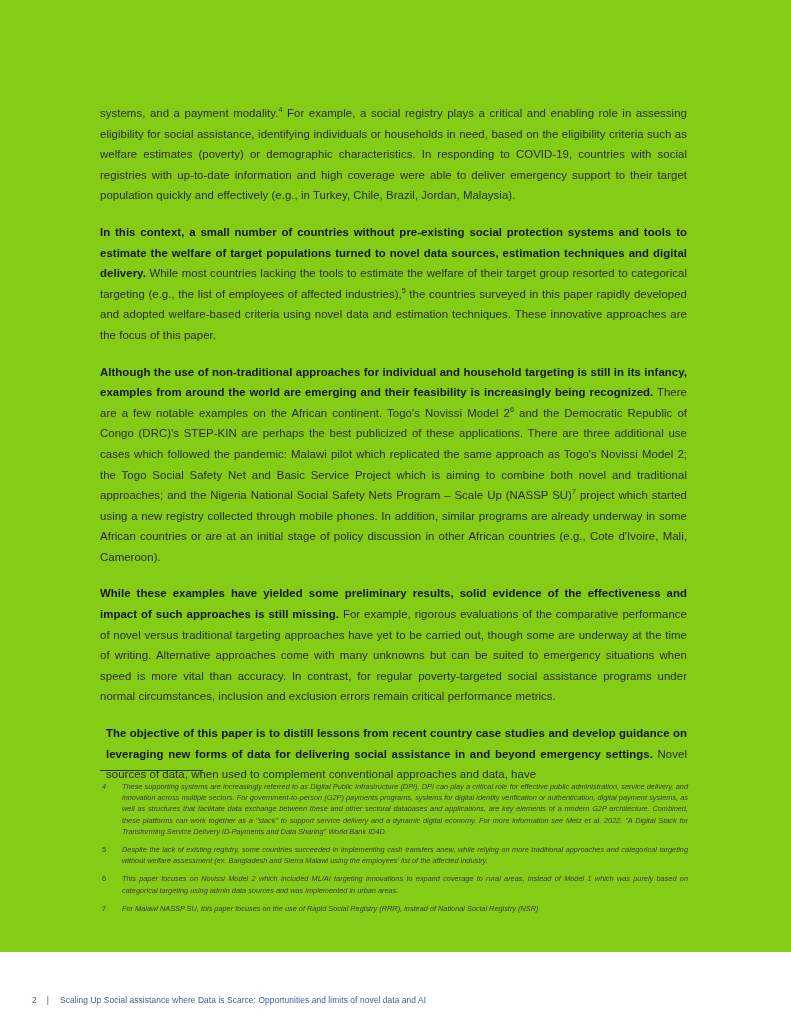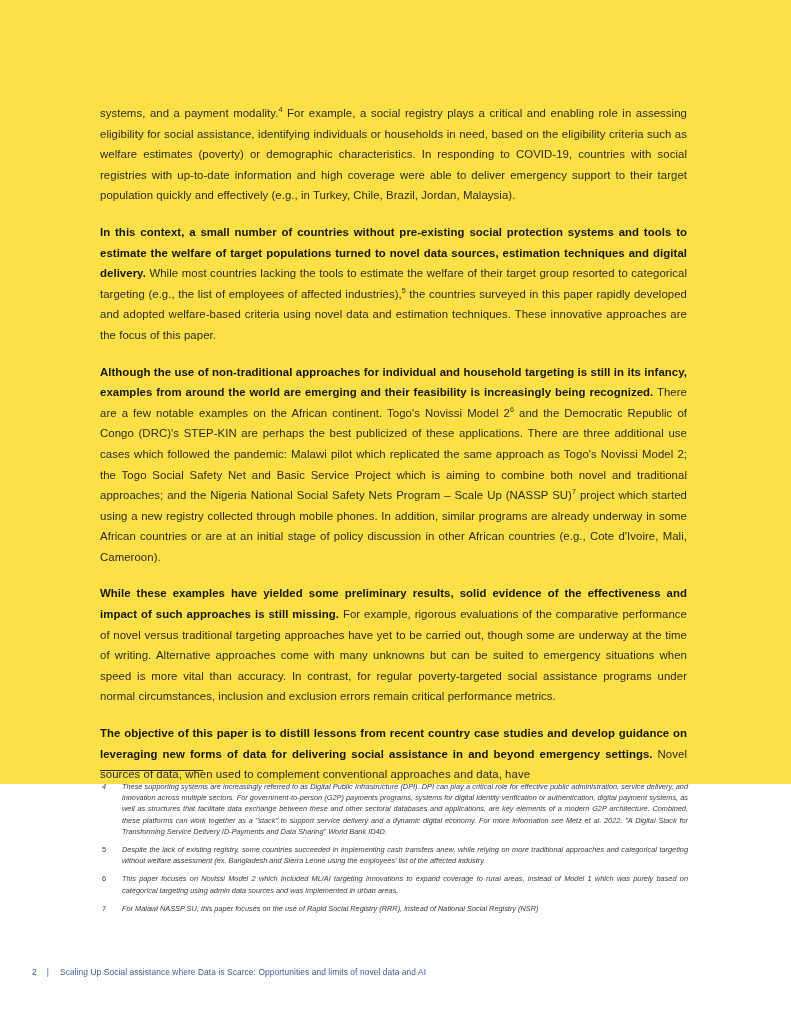--- a/index.html
+++ b/index.html
@@ -12,38 +12,38 @@
     height: 1024px;
     font-family: "Liberation Sans", sans-serif;
     color: #231f20;
     position: relative;
     overflow: hidden;
   }
   .page {
     position: absolute;
     left: 0; top: 0;
     width: 791px;
-    height: 784px;
-    background: #fde047;
+    height: 952px;
+    background: #84cc16;
   }
   .content {
     position: absolute;
     left: 100px;
     top: 103px;
     width: 587px;
   }
   p.body {
     margin: 0 0 16px 0;
     font-size: 11.4px;
     line-height: 20.6px;
     text-align: justify;
     color: #2b2b2b;
     letter-spacing: 0.005em;
   }
-  p.body.last { margin-bottom: 0; }
+  p.body.last { margin-bottom: 0; margin-left: 6px; }
   .lead {
     font-weight: bold;
     color: #161616;
   }
   sup {
     font-size: 7.2px;
     vertical-align: super;
     line-height: 0;
   }
   .fn-rule {
@@ -85,21 +85,21 @@
     left: 32px;
     top: 967px;
     display: flex;
     align-items: baseline;
     font-size: 8.4px;
     color: #3f5c9c;
     letter-spacing: 0.01em;
   }
   .footer .pg { margin-right: 10px; }
   .footer .sep { margin-right: 11px; color: #3f5c9c; }
-  .footer .ttl { white-space: nowrap; }
+  .footer .ttl { white-space: nowrap; margin-top: 28px; }
 </style>
 </head>
 <body>
 
 <div class="page">
 
   <div class="content">
 
     <p class="body"><span>systems, and a payment modality.</span><sup>4</sup><span> For example, a social registry plays a critical and enabling role in assessing eligibility for social assistance, identifying individuals or households in need, based on the eligibility criteria such as welfare estimates (poverty) or demographic characteristics. In responding to COVID-19, countries with social registries with up-to-date information and high coverage were able to deliver emergency support to their target population quickly and effectively (e.g., in Turkey, Chile, Brazil, Jordan, Malaysia).</span></p>
 
@@ -117,21 +117,21 @@
 
   <div class="footnotes">
 
     <div class="fn">
       <div class="fn-num italic">4</div>
       <div class="fn-text">These supporting systems are increasingly referred to as Digital Public Infrastructure (DPI). DPI can play a critical role for effective public administration, service delivery, and innovation across multiple sectors. For government-to-person (G2P) payments programs, systems for digital identity verification or authentication, digital payment systems, as well as structures that facilitate data exchange between these and other sectoral databases and applications, are key elements of a modern G2P architecture. Combined, these platforms can work together as a "stack" to support service delivery and a dynamic digital economy. For more information see Metz et al. 2022. "A Digital Stack for Transforming Service Delivery ID-Payments and Data Sharing" World Bank ID4D.</div>
     </div>
 
     <div class="fn">
       <div class="fn-num">5</div>
-      <div class="fn-text">Despite the lack of existing registry, some countries succeeded in implementing cash transfers anew, while relying on more traditional approaches and categorical targeting without welfare assessment (ex. Bangladesh and Sierra Leone using the employees' list of the affected industry.</div>
+      <div class="fn-text">Despite the lack of existing registry, some countries succeeded in implementing cash transfers anew, while relying on more traditional approaches and categorical targeting without welfare assessment (ex. Bangladesh and Sierra Malawi using the employees' list of the affected industry.</div>
     </div>
 
     <div class="fn">
       <div class="fn-num">6</div>
       <div class="fn-text">This paper focuses on Novissi Model 2 which included ML/AI targeting innovations to expand coverage to rural areas, instead of Model 1 which was purely based on categorical targeting using admin data sources and was implemented in urban areas.</div>
     </div>
 
     <div class="fn">
       <div class="fn-num">7</div>
       <div class="fn-text">For Malawi NASSP SU, this paper focuses on the use of Rapid Social Registry (RRR), instead of National Social Registry (NSR)</div>

